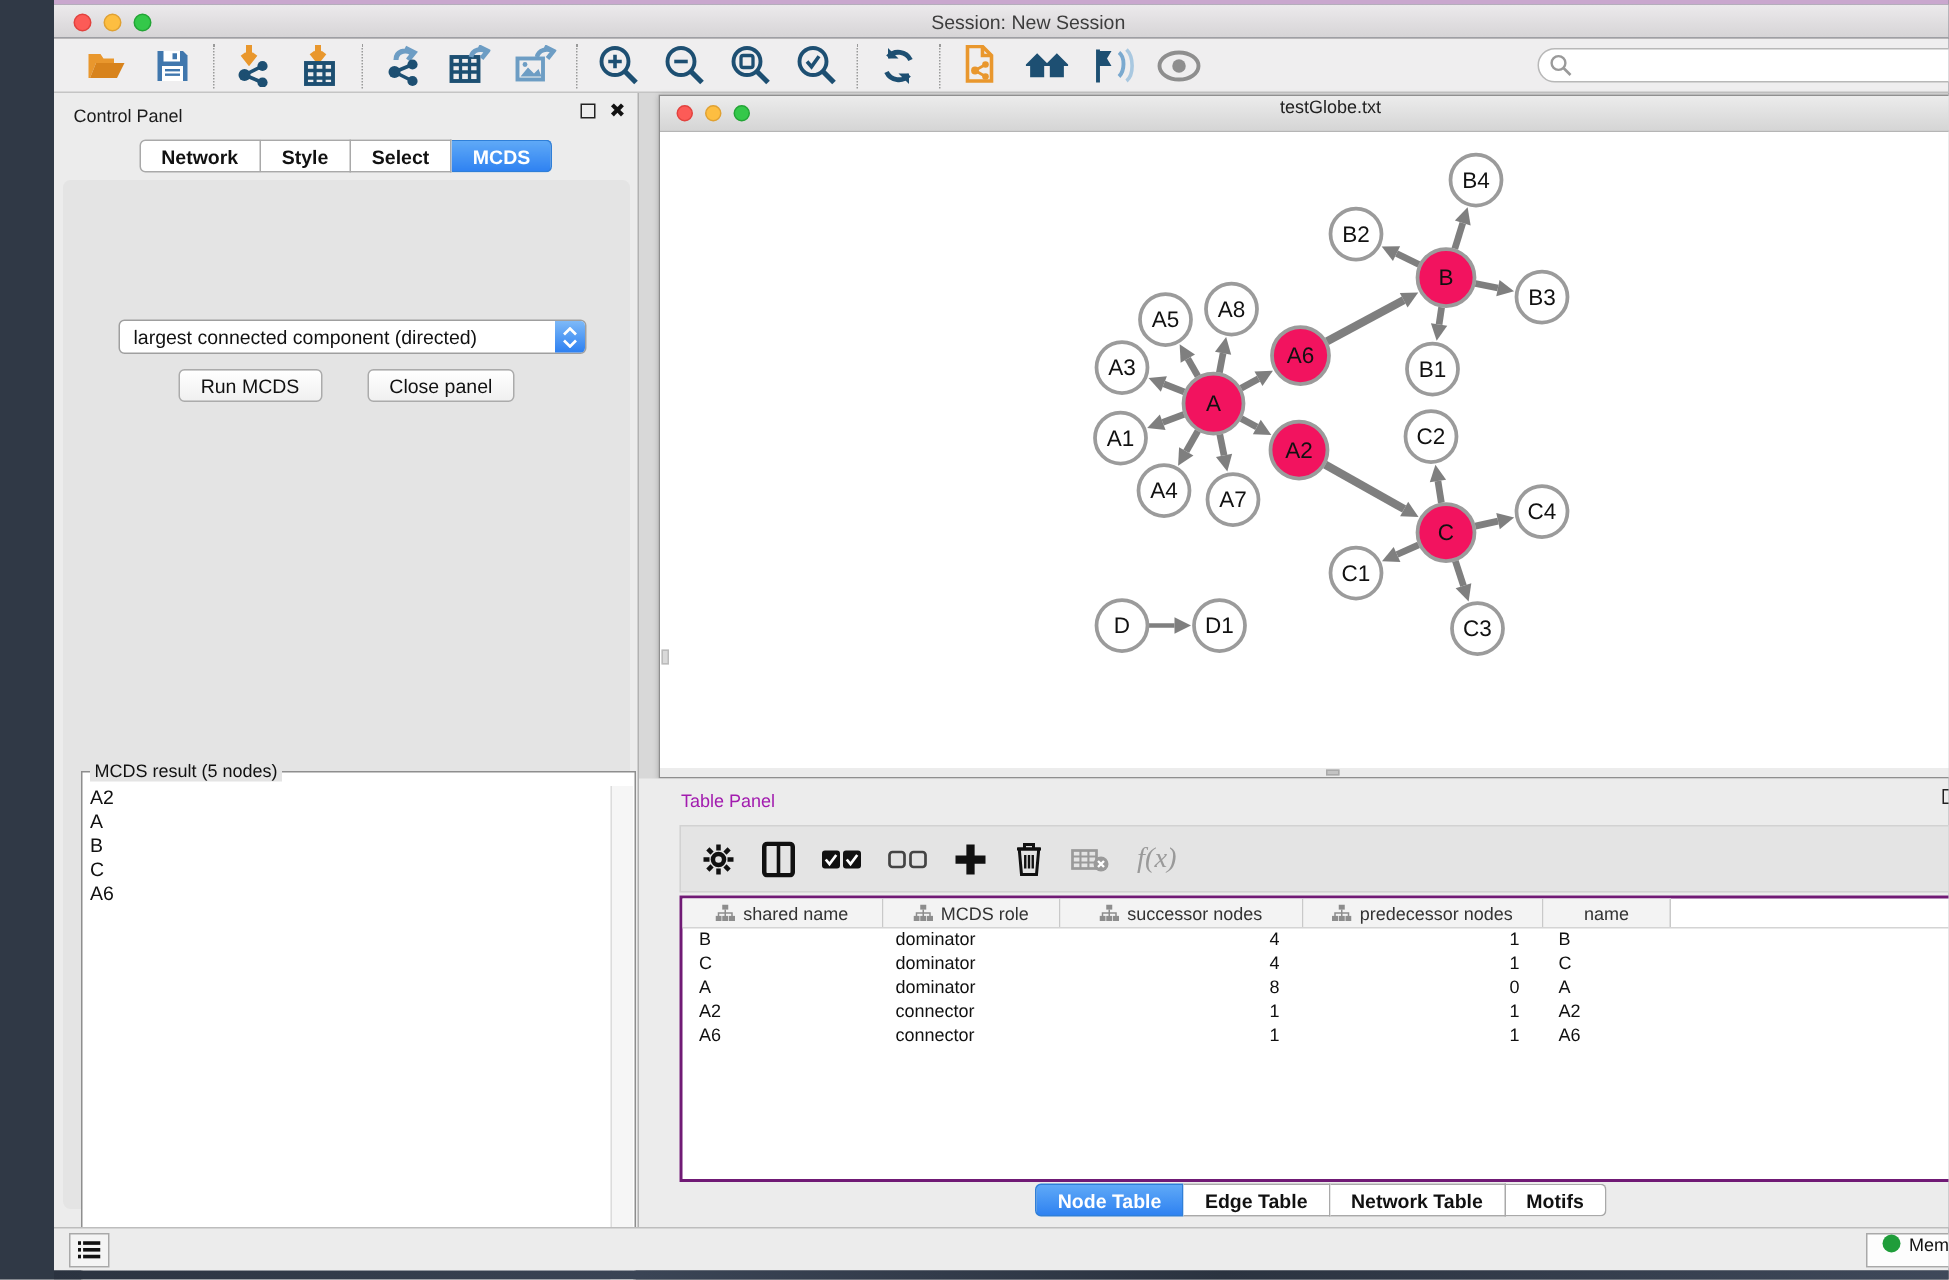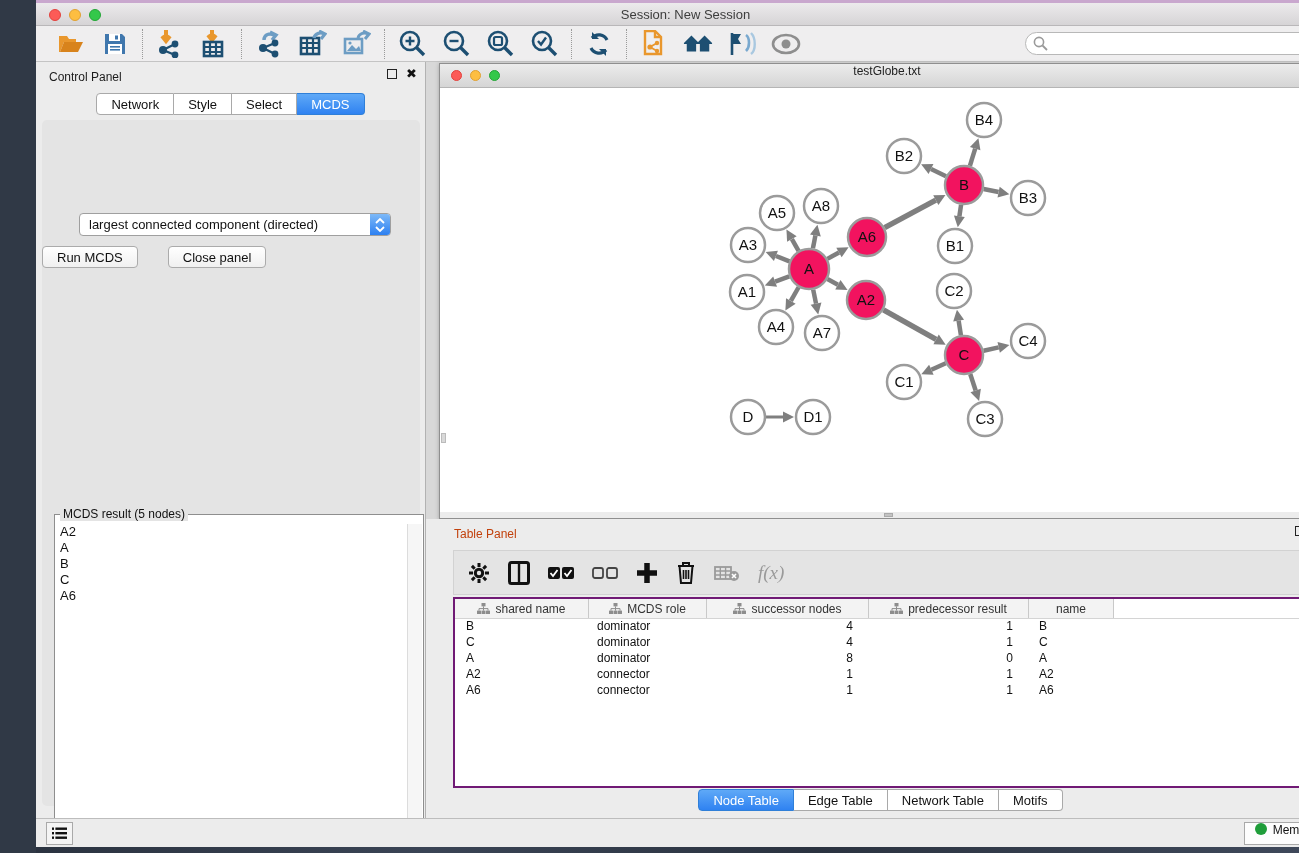--- a/index.html
+++ b/index.html
@@ -38,37 +38,37 @@
   
   .control-panel { position:absolute; left:0; top:0; width:390px; height:756px;
     background:#ececec; border-right:1px solid #b2b2b2; }
   .panel-head { position:absolute; left:0; top:0; width:100%; height:28px; }
   .panel-title { position:absolute; left:13px; top:8px; font-size:12px; color:#1c1c1c; }
   .panel-icons { position:absolute; right:8px; top:7px; display:flex; gap:9px; align-items:center; }
   .float-ico { width:10px; height:10px; border:1.5px solid #222; }
   .close-ico { font-size:13px; font-weight:bold; color:#111; line-height:10px; }
 
   .cp-tabs { position:absolute; left:0; top:31px; width:100%; display:flex; justify-content:center; }
-  .tabbar { display:flex; }
+  .tabbar { display:flex;font-weight:bold; }
   .tab { height:22px; padding:0 14px; font-size:13px; color:#111; background:#fff;
     border:1px solid #a9a9a9; border-left:none; display:flex; align-items:center; }
   .tab:first-child { border-left:1px solid #a9a9a9; border-radius:4px 0 0 4px; }
   .tab:last-child { border-radius:0 4px 4px 0; }
   .tab.active { background:linear-gradient(#5fa9f7,#2f82f1); color:#fff; border-color:#2f7fd8; }
 
   .cp-inner { position:absolute; left:6px; top:58px; width:378px; height:686px;
     background:#e4e4e4; border-radius:5px; }
   .opt-label { position:absolute; left:0; top:70px; width:100%; text-align:center; font-size:13px; color:#111; }
   .criterion { position:absolute; left:37px; top:93px; width:312px; height:23px; background:#fff;
     border:1px solid #9f9f9f; border-radius:4px; display:flex; align-items:center; }
   .criterion-text { flex:1; font-size:13px; color:#111; padding-left:9px; white-space:nowrap; }
   .criterion-stepper { width:20px; height:21px; border-radius:0 3px 3px 0;
     background:linear-gradient(#7db9f8,#2d80f1); display:flex; flex-direction:column;
     align-items:center; justify-content:center; gap:2px; }
-  .cp-buttons { position:absolute; left:0; top:126px; width:100%; display:flex; gap:30px; }
+  .cp-buttons { position:absolute; left:0; top:126px; width:100%; display:flex; justify-content:center; gap:30px; }
   .btn { height:22px; padding:0 14px; font-size:13px; color:#111;
     background:linear-gradient(#ffffff,#f0f0f0); border:1px solid #ababab; border-radius:4px; }
 
   .result-box { position:absolute; left:12px; top:394px; width:370px; height:346px;
     border:1px solid #8e8e8e; background:#fff; }
   .result-legend { position:absolute; left:5px; top:-8px; background:#e4e4e4; padding:0 3px;
     font-size:12px; color:#111; }
   .result-list { position:absolute; left:2px; top:9px; right:17px; bottom:2px; overflow:hidden;
     font-size:13px; color:#111; }
   .result-item { height:16px; line-height:16px; padding-left:3px; }
@@ -84,21 +84,21 @@
   .net-title { position:absolute; width:100%; top:0; text-align:center; font-size:12px; color:#222; }
   .net-canvas { position:absolute; left:0; top:24px; width:894px; height:424px; background:#fff; }
   .net-hscroll { position:absolute; left:0; bottom:0; width:894px; height:6px; background:#ececec; }
   .net-hthumb { position:absolute; left:444px; top:1px; width:9px; height:4px; background:#c3c3c3; border:1px solid #aaa; }
   .net-vthumb { position:absolute; left:1px; top:345px; width:5px; height:10px; background:#d9d9d9; border:1px solid #bbb; }
   .resize-grip { position:absolute; right:2px; bottom:8px; width:14px; height:14px;
     background:repeating-linear-gradient(135deg, transparent 0 2px, #b0b0b0 2px 3px); }
 
   
   .table-panel { position:absolute; left:390px; top:457px; width:909px; height:299px; background:#ececec; }
-  .tp-title { position:absolute; left:28px; top:8px; font-size:12px; color:#c2410c; }
+  .tp-title { position:absolute; left:28px; top:8px; font-size:12px; color:#a21caf; }
   .tp-icons { position:absolute; right:10px; top:7px; display:flex; gap:9px; align-items:center; }
   .tp-toolbar { position:absolute; left:27px; top:31px; width:875px; height:45px;
     background:#e4e4e4; border:1px solid #d2d2d2; display:flex; align-items:center; gap:18px; padding-left:14px; }
   .tpt-btn { display:flex; align-items:center; justify-content:center; }
   .fx { font-family:"Liberation Serif","DejaVu Serif",serif; font-style:italic; font-size:19px; color:#9a9a9a; }
 
   .tbl { position:absolute; left:27px; top:78px; width:953px; height:191px; background:#fff; border:2px solid #701a75; }
   .tbl-header { display:flex; height:20px; border-bottom:1px solid #d4d4d4; }
   .th { background:#f3f3f3; border-right:1px solid #c9c9c9; display:flex; align-items:center;
     justify-content:center; gap:5px; font-size:12px; color:#333; }
@@ -527,21 +527,21 @@
             <span>successor nodes</span>
           </div>
           <div class="th" style="width:160px">
             <svg width="13" height="12" viewBox="0 0 13 12">
                 <rect x="4.5" y="0" width="4" height="3.4" fill="#8d8d8d"></rect>
                 <rect x="0" y="7.6" width="4" height="3.4" fill="#8d8d8d"></rect>
                 <rect x="4.5" y="7.6" width="4" height="3.4" fill="#8d8d8d"></rect>
                 <rect x="9" y="7.6" width="4" height="3.4" fill="#8d8d8d"></rect>
                 <path d="M6.5 3.4v2.2M2 7.6V5.6h9v2M6.5 5.6v2" stroke="#8d8d8d" stroke-width="1" fill="none"></path>
               </svg>
-            <span>predecessor result</span>
+            <span>predecessor nodes</span>
           </div>
           <div class="th" style="width:85px">
             <span>name</span>
           </div>
         </div>
         <div class="tbl-body" id="tbl-body">
             <div class="tr">
               <div class="td" style="width: 134px; text-align: left; padding: 0px 0px 0px 11px;">B</div>
               <div class="td" style="width: 118px; text-align: left; padding: 0px 0px 0px 8px;">dominator</div>
               <div class="td" style="width: 162px; text-align: right; padding: 0px 16px 0px 0px;">4</div>

